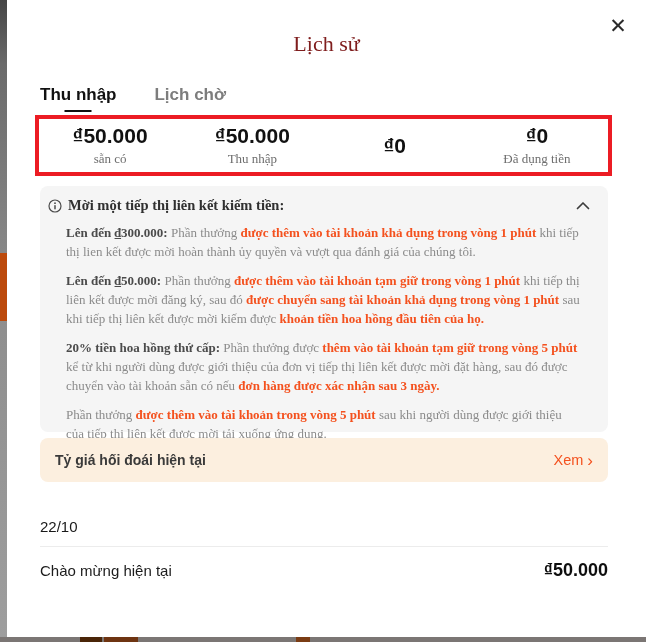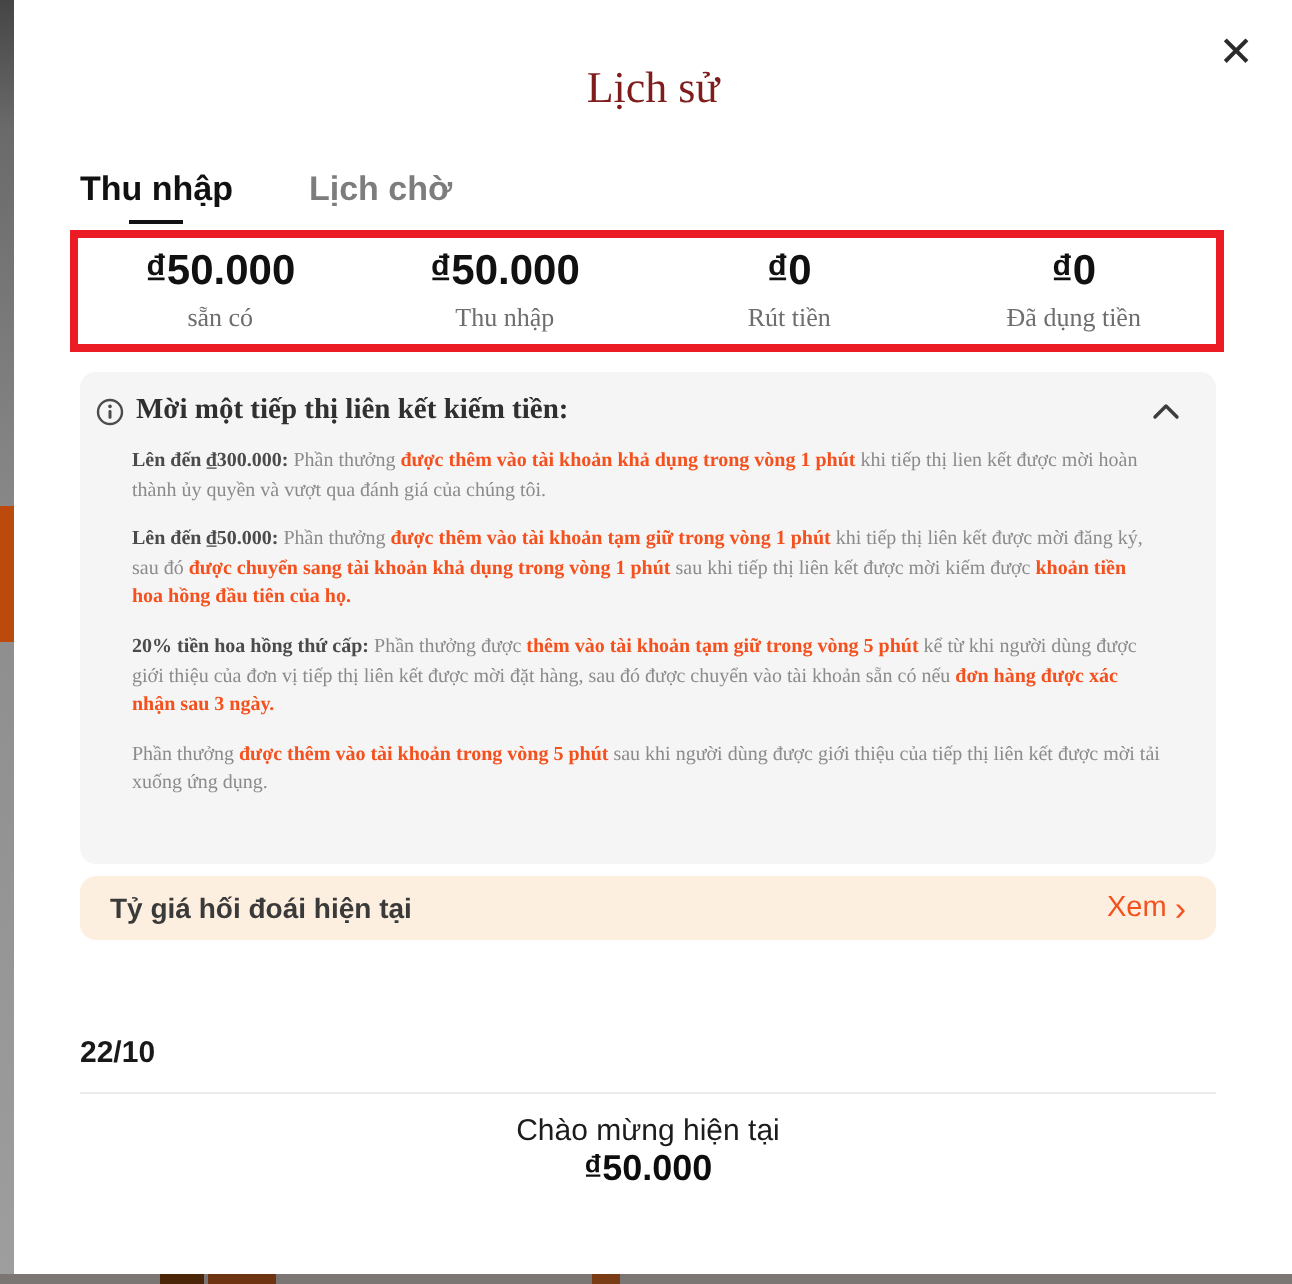--- a/index.html
+++ b/index.html
@@ -38,36 +38,36 @@
   .stat { flex: 1; text-align: center; }
   .stat-amount { font-size: 21px; font-weight: 700; color: #111111; line-height: 1.1; }
   .stat-label { font-family: "Liberation Serif", serif; font-size: 13px; color: #6e6e6e; margin-top: 4px; }
 
   .info-box { position: absolute; top: 186px; left: 33px; width: 568px; height: 246px;
     background: #f5f5f5; border-radius: 8px; padding: 11px 16px 12px 8px; font-family: Liberation Serif, serif; }
   .info-header { display: flex; align-items: center; gap: 6px; }
   .info-icon { flex: 0 0 auto; display: inline-flex; }
   .info-title { font-size: 14.5px; font-weight: 700; color: #303030; flex: 1 1 auto; }
   .collapse-btn { background: none; border: none; cursor: pointer; padding: 2px; display: inline-flex; }
-  .info-p { margin: 10px 12px 0 18px; font-size: 10px; line-height: 1.46; color: #8b8b8b; }
+  .info-p { margin: 10px 12px 0 18px; font-size: 13px; line-height: 1.46; color: #8b8b8b; }
   .seg-normal { color: #8b8b8b; }
   .seg-bold { color: #4b4b4b; font-weight: 700; }
   .seg-orange { color: #f4511e; font-weight: 700; }
 
-  .exchange-row { position: absolute; top: 438px; left: 33px; width: 568px; height: 32px;
+  .exchange-row { position: absolute; top: 438px; left: 33px; width: 568px; height: 44px;
     background: #fcefdf; border-radius: 8px; display: flex; align-items: center;
     justify-content: space-between; padding: 0 15px; cursor: pointer; }
   .exchange-label { font-size: 14px; font-weight: 700; color: #3a3a3a; }
   .exchange-action { font-size: 14.5px; color: #f4511e; display: inline-flex; align-items: center; gap: 4px; margin-left: 31px; }
   .exchange-chevron { font-size: 17px; line-height: 1; color: #f4511e; }
 
-  .history-date { position: absolute; top: 518px; left: 33px; font-size: 15px; font-weight: 700; color: #191919; }
+  .history-date { position: absolute; top: 518px; left: 33px; font-size: 15px; font-weight: 400; color: #191919; }
   .history-divider { position: absolute; top: 546px; left: 33px; width: 568px; height: 1px; background: #ececec; }
   .tx-row { position: absolute; top: 557px; left: 33px; width: 568px; height: 26px;
-    display: flex; align-items: center; justify-content: space-between; flex-direction: column; }
+    display: flex; align-items: center; justify-content: space-between; }
   .tx-label { font-size: 15px; color: #1c1c1c; }
   .tx-amount { font-size: 18px; font-weight: 700; color: #0d0d0d; }
 </style>
 </head>
 <body>
 
 <div class="bg-strip-left">
   <div class="bg-orange-block"></div>
 </div>
 <div class="bg-strip-bottom">
@@ -97,21 +97,20 @@
       <div class="stat">
         <div class="stat-amount">₫50.000</div>
         <div class="stat-label">sẵn có</div>
       </div>
       <div class="stat">
         <div class="stat-amount">₫50.000</div>
         <div class="stat-label">Thu nhập</div>
       </div>
       <div class="stat">
         <div class="stat-amount">₫0</div>
-        <div class="stat-label">Rút tiền</div>
       </div>
       <div class="stat">
         <div class="stat-amount">₫0</div>
         <div class="stat-label">Đã dụng tiền</div>
       </div>
     </div>
   </div>
 
   <div class="info-box">
     <div class="info-header">

